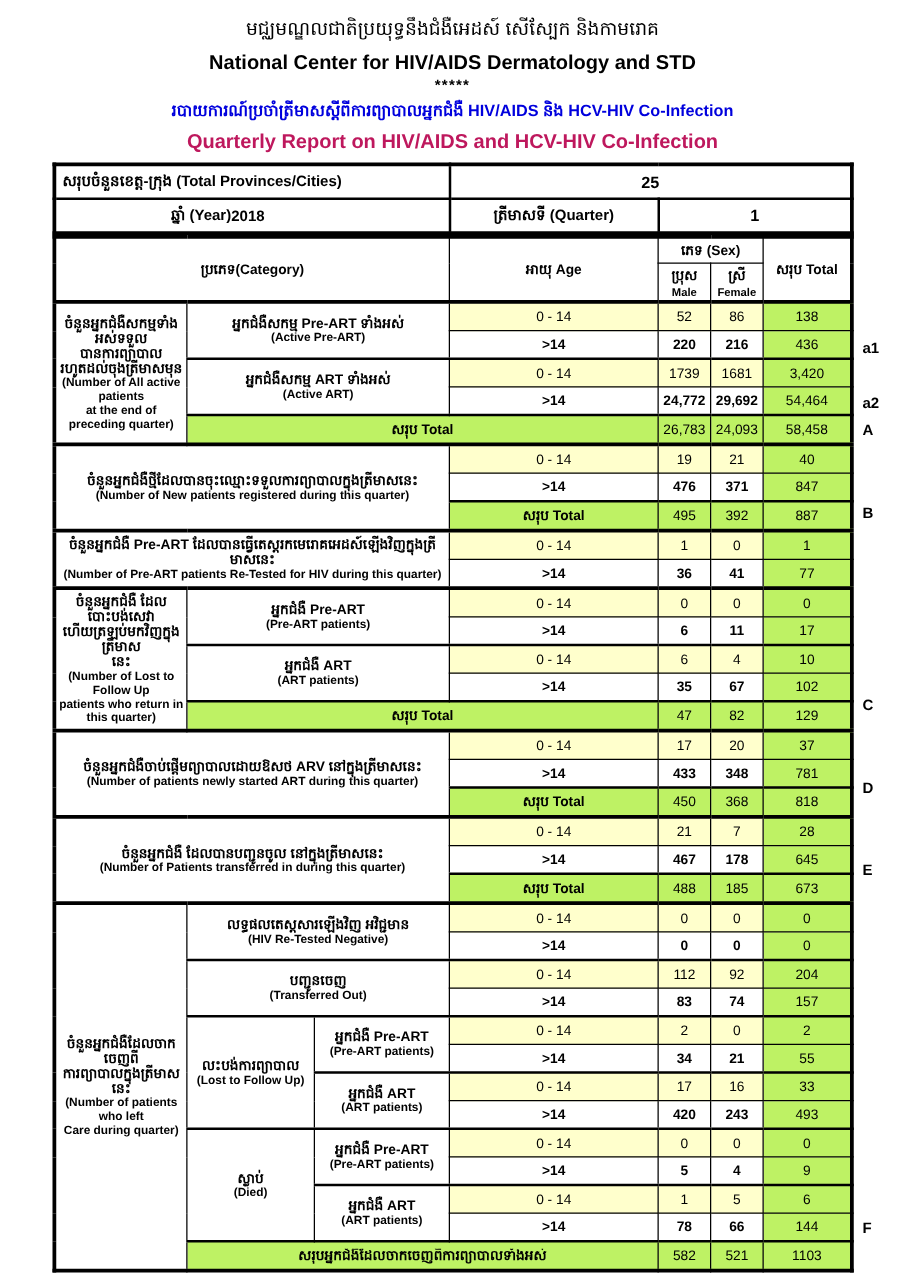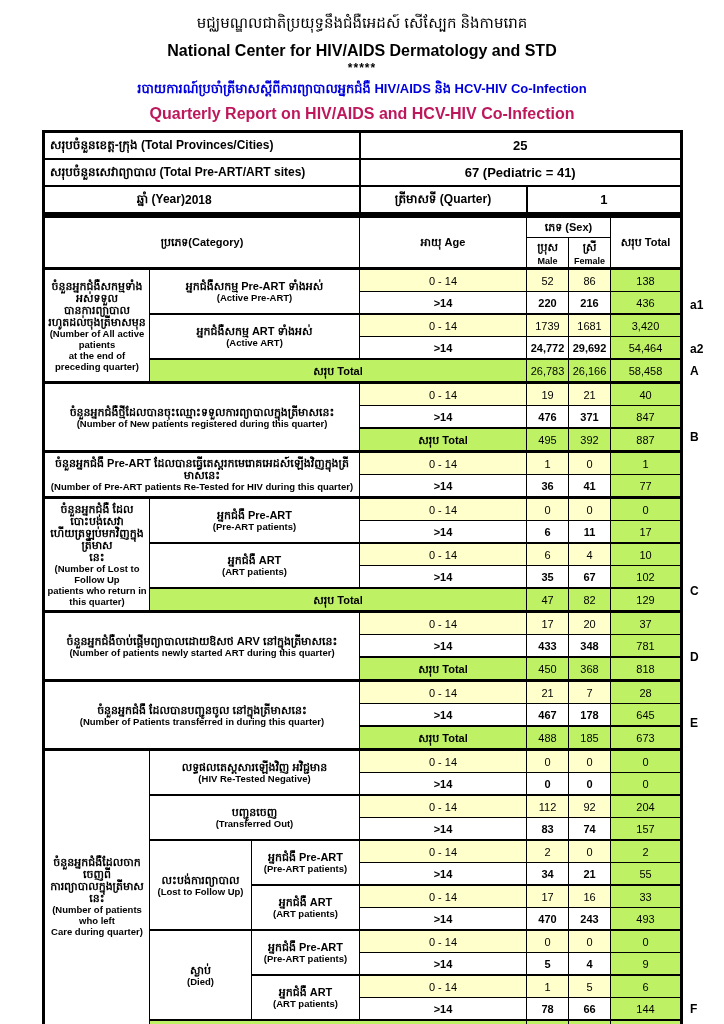--- a/index.html
+++ b/index.html
@@ -67,27 +67,20 @@
     <tbody>
         <tr>
       <td>
         <span>សរុបចំនួនខេត្ត-ក្រុង</span>
         <span>(Total Provinces/Cities)</span>
       </td>
       <td class="val" colspan="2">25</td>
     </tr>
     <tr>
       <td>
-        <span>សរុបចំនួនសេវាព្យាបាល</span>
-        <span>(Total Pre-ART/ART sites)</span>
-      </td>
-      <td class="val" colspan="2">67 (Pediatric = 41)</td>
-    </tr>
-    <tr>
-      <td>
         <div class="yearcell">
           <span>
             <span>ឆ្នាំ</span>
             <span>(Year)</span>
           </span>
           <span>2018</span>
         </div>
       </td>
       <td style="text-align:center">
         <span>ត្រីមាសទី</span>
@@ -163,21 +156,21 @@
     </tr>
     <tr>
       <td class="b">&gt;14</td>
       <td class="b">24,772</td>
       <td class="b">29,692</td>
       <td class="c">54,464</td>
     </tr>
     <tr class="sub">
       <td class="c lab" colspan="3">សរុប Total</td>
       <td class="c">26,783</td>
-      <td class="c">26,166</td>
+      <td class="c">24,093</td>
       <td class="c">58,458</td>
     </tr>
 
     <tr class="sec">
       <td class="lab" colspan="3" rowspan="3">
         <div>ចំនួនអ្នកជំងឺថ្មីដែលបានចុះឈ្មោះទទួលការព្យាបាលក្នុងត្រីមាសនេះ</div>
         <div class="en">(Number of New patients registered during this quarter)</div>
       </td>
       <td class="y">0 - 14</td>
       <td class="y">19</td>
@@ -369,21 +362,21 @@
         <div>អ្នកជំងឺ ART</div>
         <div class="en">(ART patients)</div>
       </td>
       <td class="y">0 - 14</td>
       <td class="y">17</td>
       <td class="y">16</td>
       <td class="c">33</td>
     </tr>
     <tr>
       <td class="b">&gt;14</td>
-      <td class="b">470</td>
+      <td class="b">420</td>
       <td class="b">243</td>
       <td class="c">493</td>
     </tr>
     <tr class="sub">
       <td class="lab" rowspan="4">
         <div>ស្លាប់</div>
         <div class="en">(Died)</div>
       </td>
       <td class="lab" rowspan="2">
         <div>អ្នកជំងឺ Pre-ART</div>

